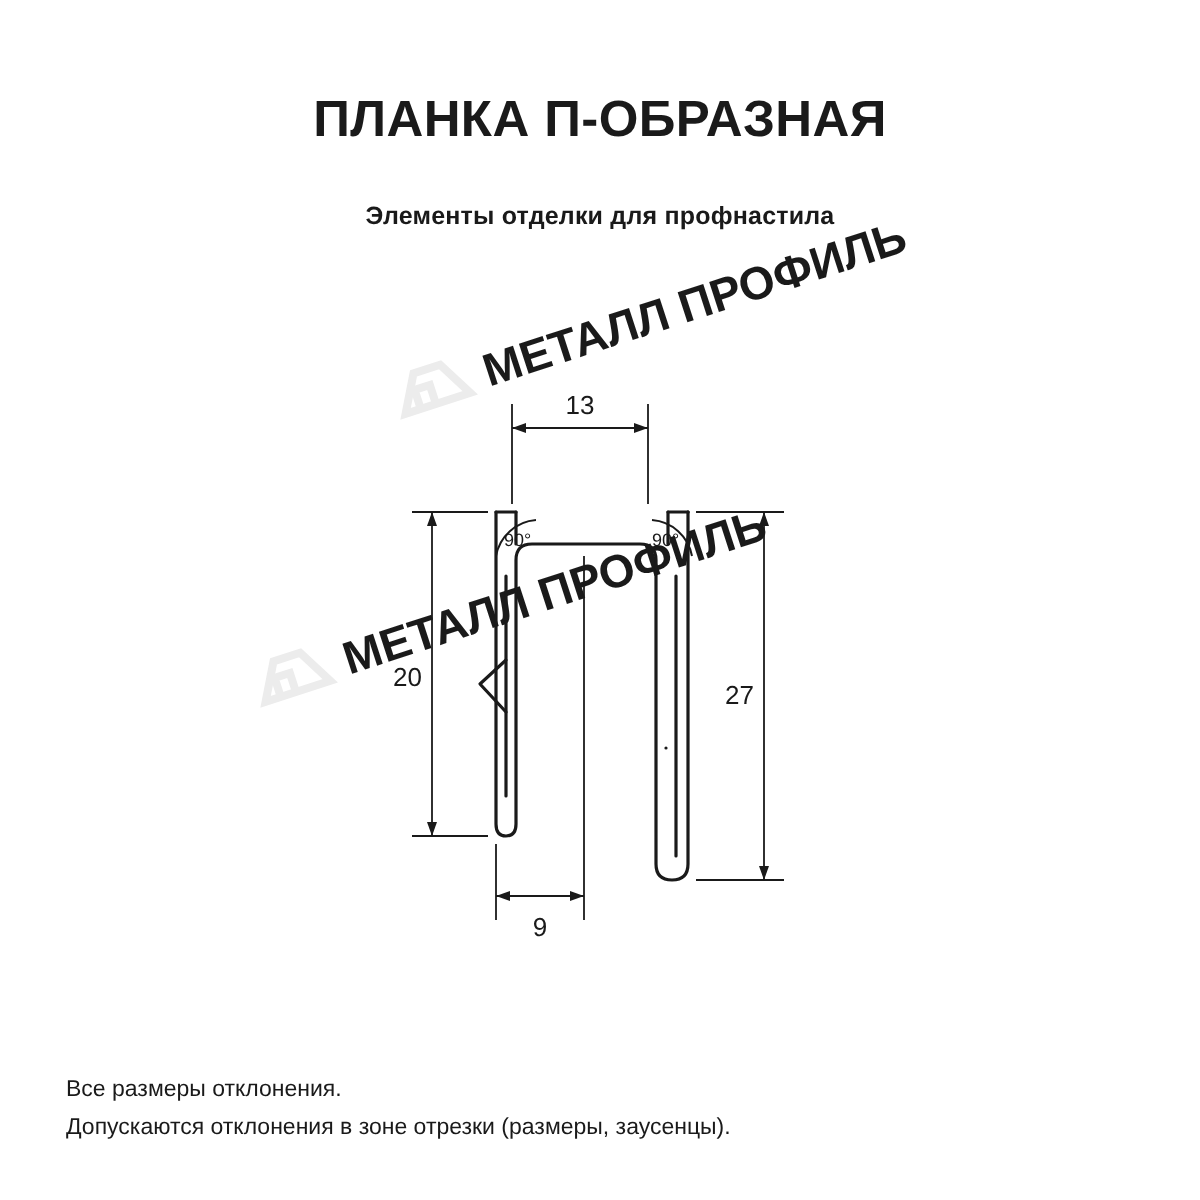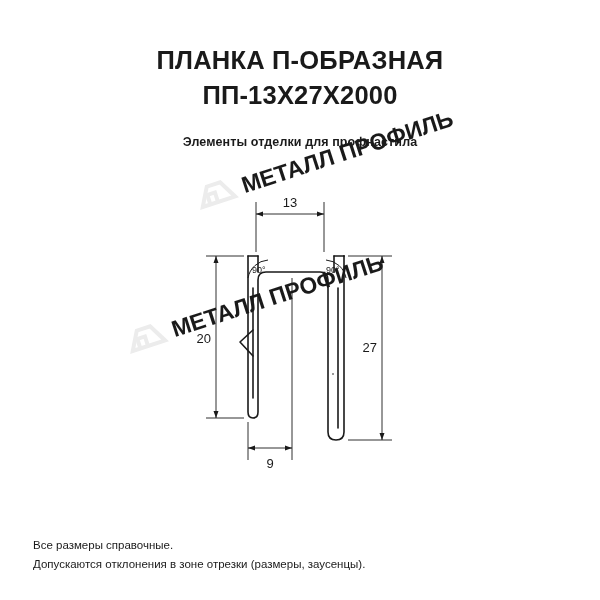--- a/index.html
+++ b/index.html
@@ -104,21 +104,20 @@
             <path d="M8,22 L8,12 L16,12 L16,22" fill="none" stroke="#ececec" stroke-width="4"></path>
           </g>
           <text x="44" y="22" font-size="23" font-weight="bold" fill="#ececec">МЕТАЛЛ ПРОФИЛЬ</text>
         </g>
       </g>
     </svg>
   </div>
 
   <div class="header">
     <div class="title-main">ПЛАНКА П-ОБРАЗНАЯ</div>
-    <div class="title-sub">ПП-13Х27Х2000</div>
     <div class="title-desc">Элементы отделки для профнастила</div>
   </div>
 
   <div class="drawing">
     <svg width="600" height="340" viewBox="0 0 600 340">
 
       <g fill="none" stroke="#1a1a1a" stroke-width="1.6" stroke-linejoin="round" stroke-linecap="round">
 
         <path d="M248,96
                  L248,240
@@ -197,17 +196,17 @@
         <line x1="248" y1="288" x2="292" y2="288"></line>
         <path d="M248,288 L255,285.5 L255,290.5 Z" fill="#1a1a1a" stroke="none"></path>
         <path d="M292,288 L285,285.5 L285,290.5 Z" fill="#1a1a1a" stroke="none"></path>
       </g>
       <text x="270" y="308" font-size="13" text-anchor="middle">9</text>
 
     </svg>
   </div>
 
   <div class="footer">
-    <div>Все размеры справочные.</div>
+    <div>Все размеры отклонения.</div>
     <div>Допускаются отклонения в зоне отрезки (размеры, заусенцы).</div>
   </div>
 
 </div>
 
 </body></html>

